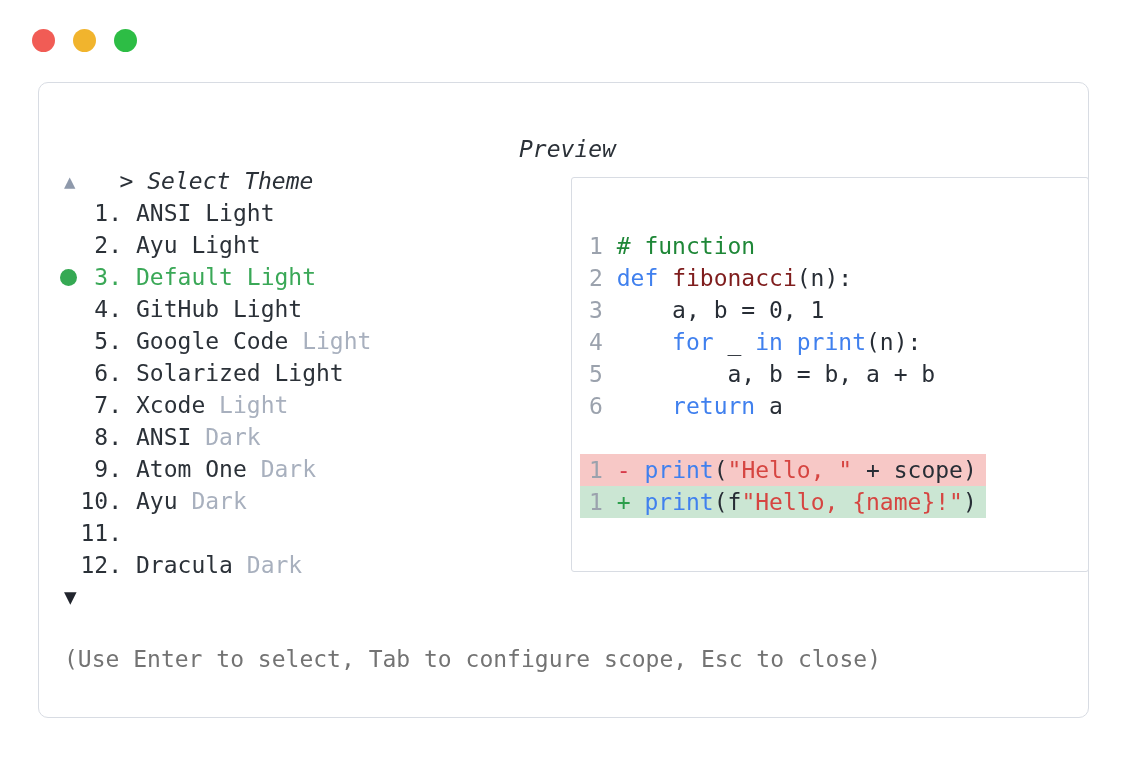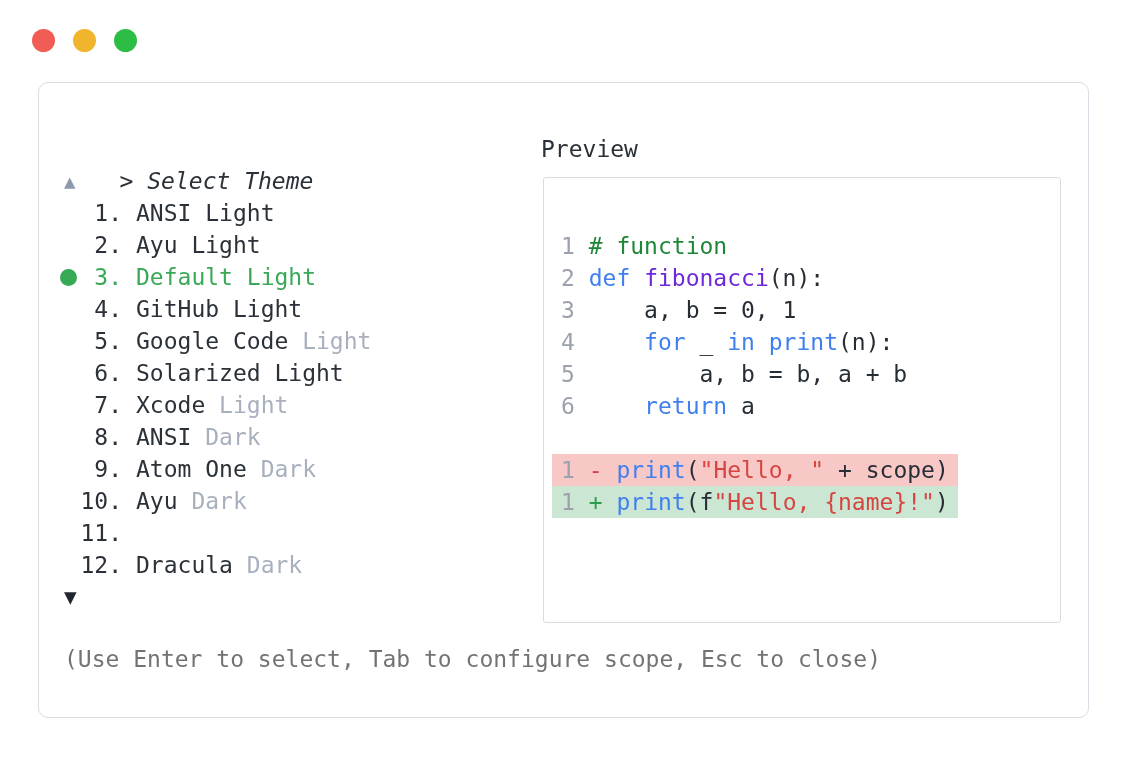--- a/index.html
+++ b/index.html
@@ -33,32 +33,32 @@
   .marker{width:20px;display:inline-flex;align-items:center;}
   .dot{width:17px;height:17px;border-radius:50%;background:#35a953;display:inline-block;}
   .tnum{width:42px;display:inline-block;text-align:right;}
   .tname{margin-left:14px;}
   .trow.sel .tnum,.trow.sel .tname,.trow.sel .tname span{color:#3aa857;}
   .muted{color:#a8b0be;}
 
   .hint{position:absolute;left:25px;top:560px;height:32px;color:#737373;}
 
   
-  .preview-title{position:absolute;left:502px;top:50px;height:32px;}
-  .preview-box{position:absolute;left:504px;top:94px;width:518px;height:446px;
+  .preview-title{position:absolute;left:480px;top:50px;height:32px;font-style:italic;}
+  .preview-box{position:absolute;left:532px;top:94px;width:518px;height:395px;
                border:1.5px solid #d8dce3;border-radius:3px;box-sizing:border-box;background:#ffffff;}
   #code-lines{position:absolute;left:8px;top:52px;}
   .cline{white-space:pre;font:23px/32px "DejaVu Sans Mono",monospace;height:32px;
          width:fit-content;padding:0 9px;color:#272d35;}
   .cline.del{background:#f7c8c6;}
   .cline.add{background:#cbe6d3;}
   .ln{color:#9ba2ad;}
   .tok-plain{color:#272d35;}
   .tok-kw{color:#4080ee;}
-  .tok-fn{color:#6d28d9;}
+  .tok-fn{color:#7f1d1d;}
   .tok-str{color:#d64541;}
   .tok-com{color:#1e8737;}
   .tok-minus{color:#d73a49;}
   .tok-plus{color:#2c9e4b;}
 </style>
 </head>
 <body>
 
 <div class="traffic">
   <span class="light red"></span>

